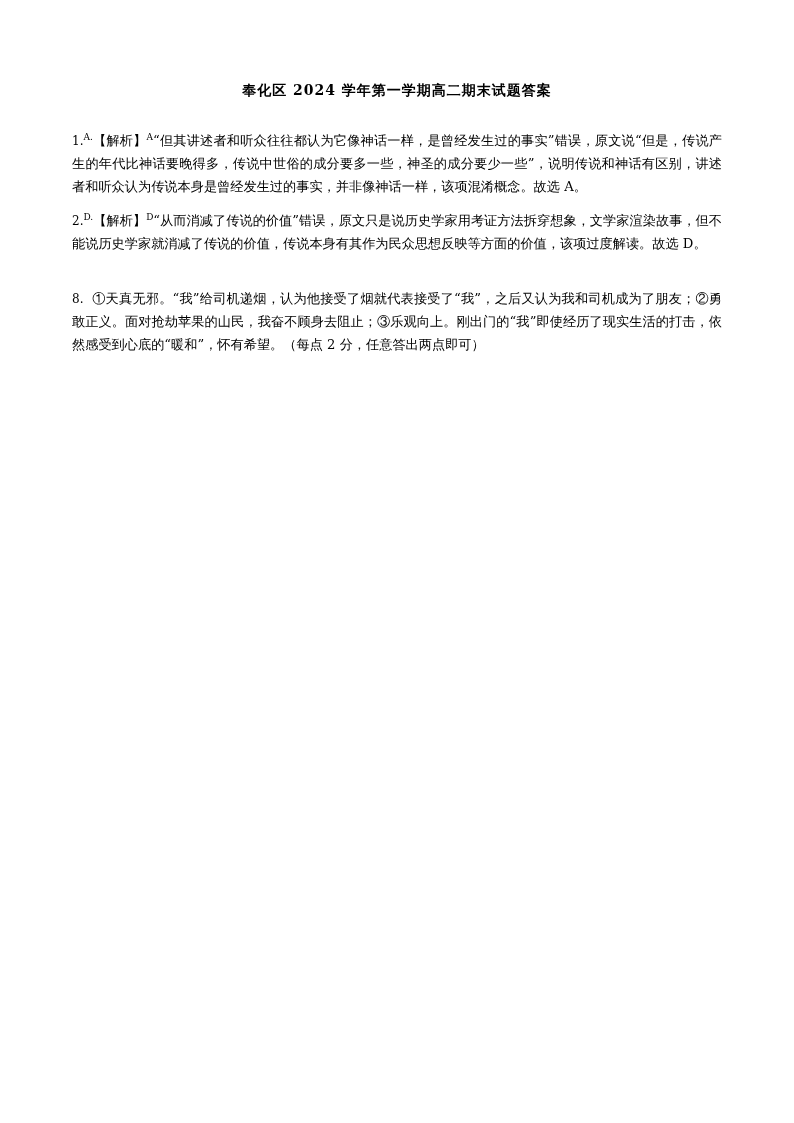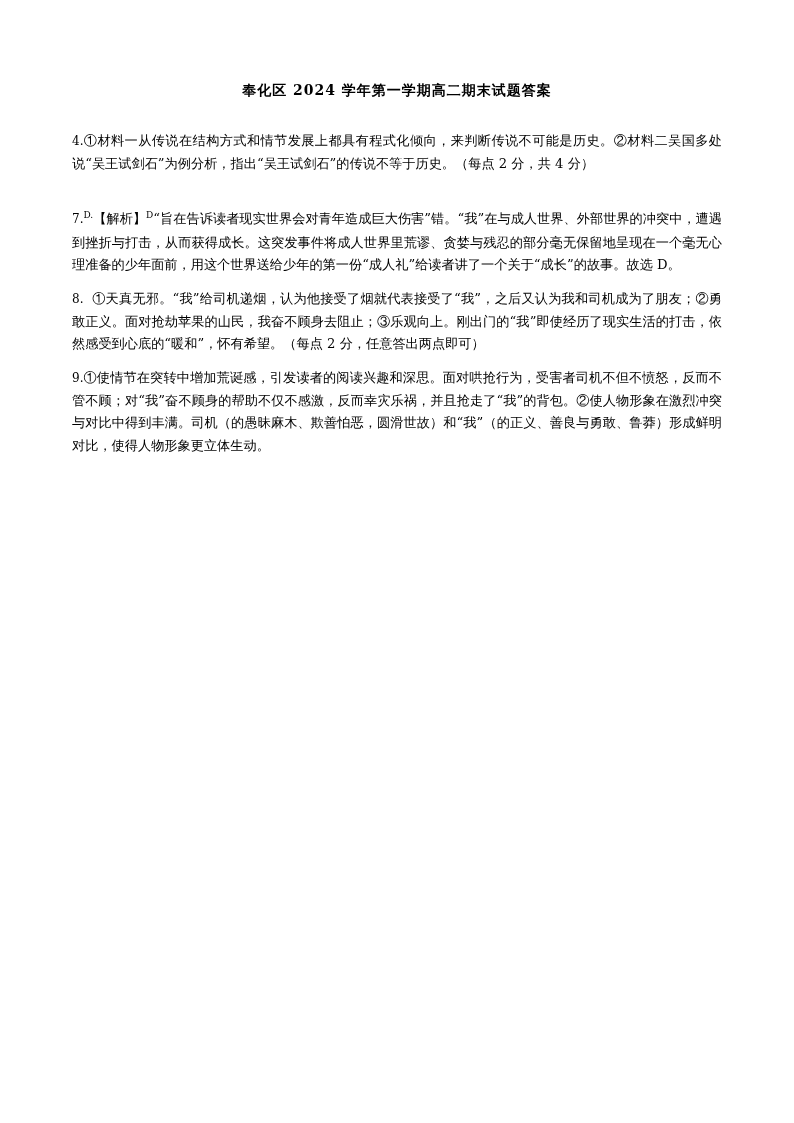--- a/index.html
+++ b/index.html
@@ -54,36 +54,33 @@
   }
   .spacer-lg { height: 22px; }
 </style>
 </head>
 <body>
 
 <div class="page">
 
   <div class="doc-title">奉化区 2024 学年第一学期高二期末试题答案</div>
 
+  <div class="answer-block">
+    <span class="num">1.</span><span class="sup opt">A.</span><span class="mark">【解析】</span><span class="sup">A</span><span>“但其讲述者和听众往往都认为它像神话一样，是曾经发生过的事实”错误，原文说“但是，传说产生的年代比神话要晚得多，传说中世俗的成分要多一些，神圣的成分要少一些”，说明传说和神话有区别，讲述者和听众认为传说本身是曾经发生过的事实，并非像神话一样，该项混淆概念。故选 A。</span>
+  </div>
+
+  <div class="answer-block">
+    <span class="num">2.</span><span class="sup opt">D.</span><span class="mark">【解析】</span><span class="sup">D</span><span>“从而消减了传说的价值”错误，原文只是说历史学家用考证方法拆穿想象，文学家渲染故事，但不能说历史学家就消减了传说的价值，传说本身有其作为民众思想反映等方面的价值，该项过度解读。故选 D。</span>
+  </div>
 
 
-
-  <div class="answer-block">
-    <span class="num">4.</span><span>①材料一从传说在结构方式和情节发展上都具有程式化倾向，来判断传说不可能是历史。②材料二吴国多处说“吴王试剑石”为例分析，指出“吴王试剑石”的传说不等于历史。（每点 2 分，共 4 分）</span>
-  </div>
 
 
   <div class="spacer-lg"></div>
 
 
-  <div class="answer-block">
-    <span class="num">7.</span><span class="sup opt">D.</span><span class="mark">【解析】</span><span class="sup">D</span><span>“旨在告诉读者现实世界会对青年造成巨大伤害”错。“我”在与成人世界、外部世界的冲突中，遭遇到挫折与打击，从而获得成长。这突发事件将成人世界里荒谬、贪婪与残忍的部分毫无保留地呈现在一个毫无心理准备的少年面前，用这个世界送给少年的第一份“成人礼”给读者讲了一个关于“成长”的故事。故选 D。</span>
-  </div>
 
   <div class="answer-block">
     <span class="num">8.</span>&nbsp;&nbsp;<span>①天真无邪。“我”给司机递烟，认为他接受了烟就代表接受了“我”，之后又认为我和司机成为了朋友；②勇敢正义。面对抢劫苹果的山民，我奋不顾身去阻止；③乐观向上。刚出门的“我”即使经历了现实生活的打击，依然感受到心底的“暖和”，怀有希望。（每点 2 分，任意答出两点即可）</span>
   </div>
 
-  <div class="answer-block">
-    <span class="num">9.</span><span>①使情节在突转中增加荒诞感，引发读者的阅读兴趣和深思。面对哄抢行为，受害者司机不但不愤怒，反而不管不顾；对“我”奋不顾身的帮助不仅不感激，反而幸灾乐祸，并且抢走了“我”的背包。②使人物形象在激烈冲突与对比中得到丰满。司机（的愚昧麻木、欺善怕恶，圆滑世故）和“我”（的正义、善良与勇敢、鲁莽）形成鲜明对比，使得人物形象更立体生动。</span>
-  </div>
 
 </div>
 
 </body></html>

